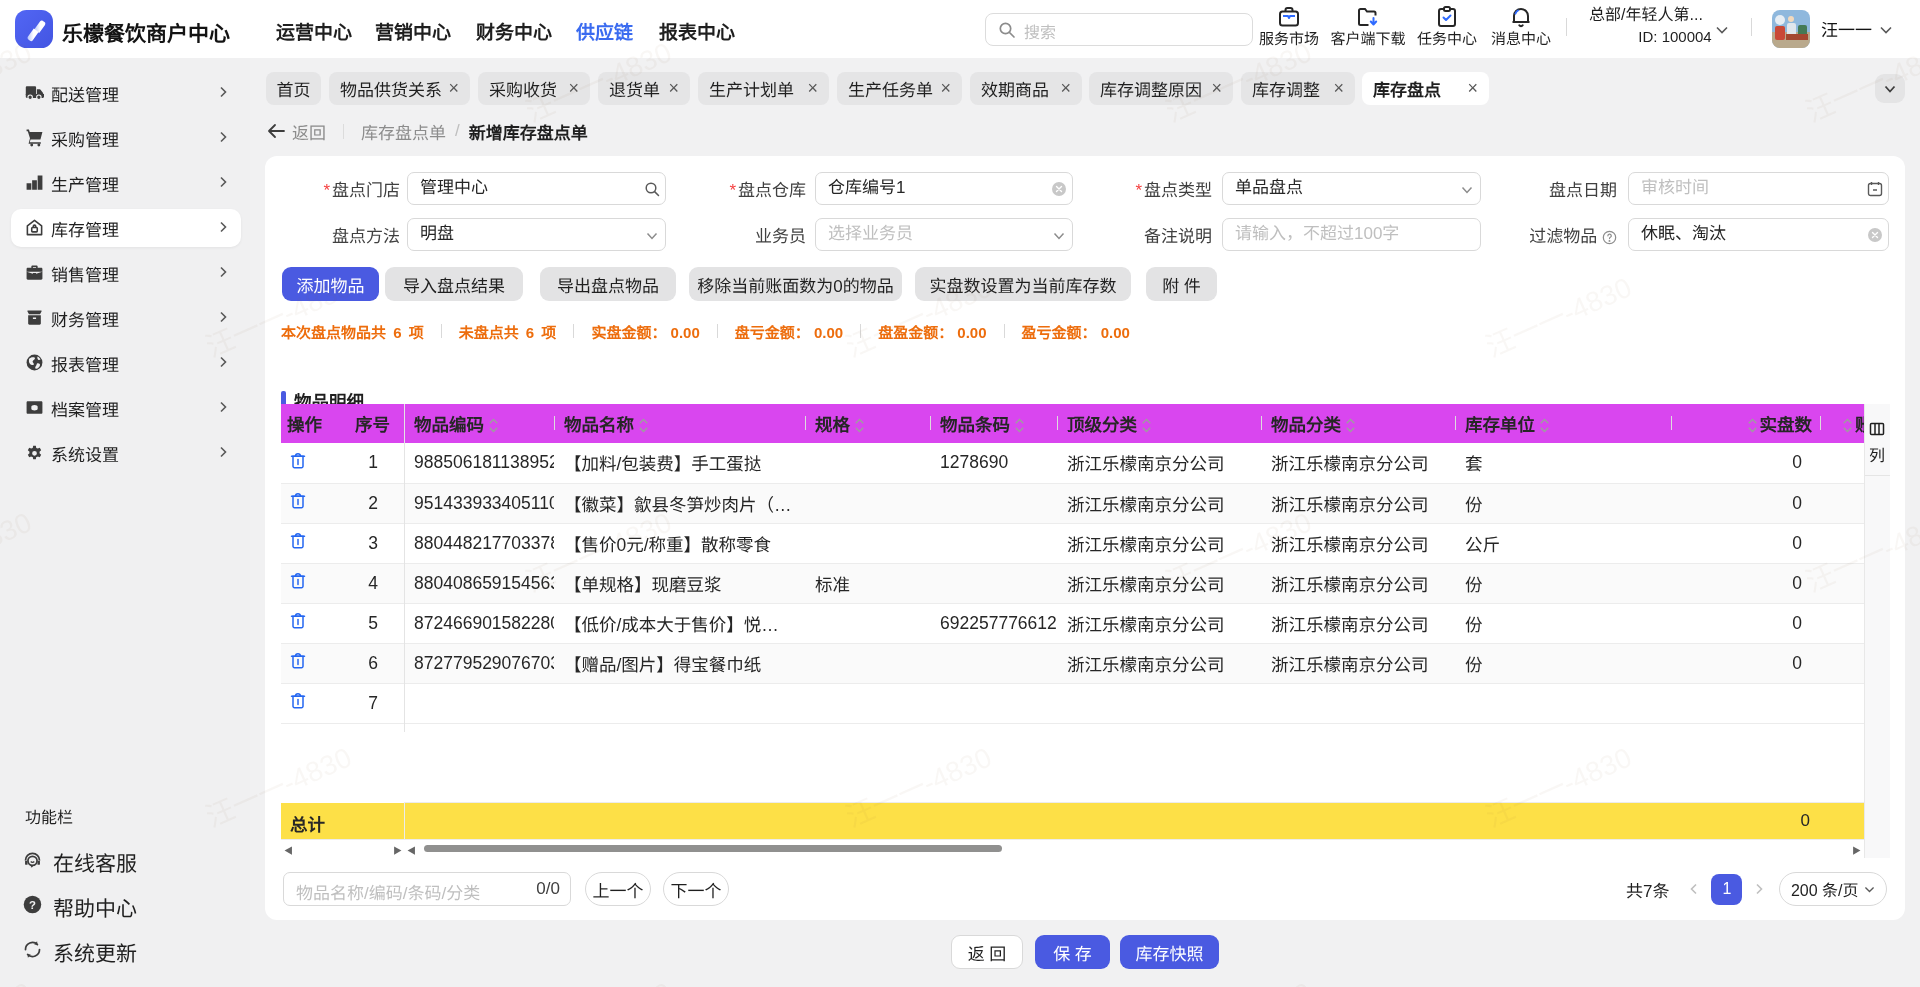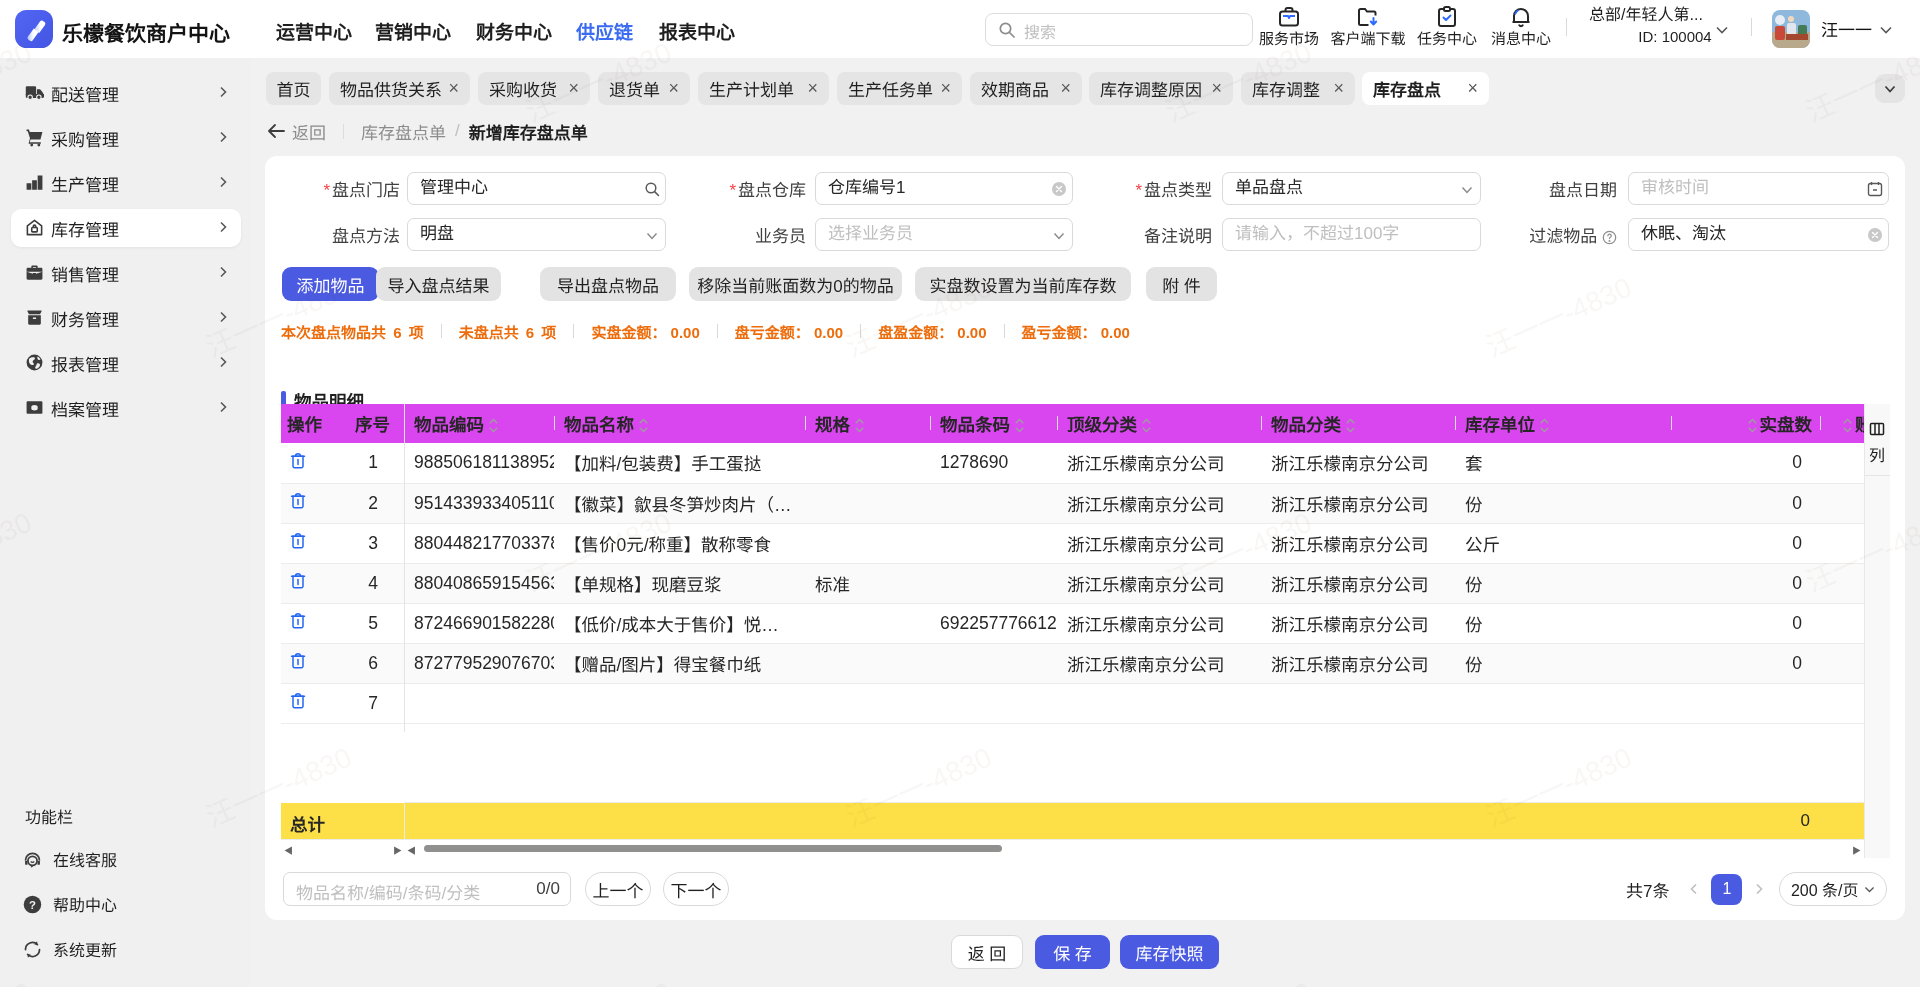--- a/index.html
+++ b/index.html
@@ -24,21 +24,21 @@
 
 #sidebar{position:absolute;left:0;top:58px;width:250px;height:929px;background:#f0f0f1;z-index:20;}
 .mitem{position:absolute;left:0;width:250px;height:45px;}
 .mitem .mico{position:absolute;left:25px;top:13px;width:19px;height:19px;}
 .mitem .mtxt{position:absolute;left:51px;top:11px;font-size:17px;color:#1f1f1f;}
 .mitem .mchev{position:absolute;left:216px;top:15px;width:14px;height:14px;}
 #activepill{position:absolute;left:11px;top:151px;width:230px;height:38px;background:#fff;border-radius:10px;box-shadow:0 1px 3px rgba(0,0,0,.06);}
 #fnbar{position:absolute;left:25px;top:746px;font-size:16px;font-weight:400;color:#1f1f1f;}
 .bitem{position:absolute;left:0;width:250px;height:45px;}
 .bitem .mico{position:absolute;left:22px;top:12px;width:21px;height:21px;}
-.bitem .mtxt{position:absolute;left:53px;top:10px;font-size:16px;color:#1f1f1f;}
+.bitem .mtxt{position:absolute;left:53px;top:10px;font-size:21px;color:#1f1f1f;}
 
 .tab{position:absolute;top:72px;height:33px;border-radius:8px;background:#e5e5e6;display:flex;align-items:center;justify-content:space-between;padding:0 11px;font-size:17px;color:#1f1f1f;white-space:nowrap;z-index:5;}
 .tab .x{font-size:18px;color:#595959;line-height:1;margin-top:-2px;font-weight:400;}
 .tab.active{background:#fff;font-weight:600;}
 #tabchev{position:absolute;left:1875px;top:74px;width:30px;height:29px;border-radius:9px;background:#e4e4e5;z-index:5;display:flex;align-items:center;justify-content:center;}
 
 #crumb{position:absolute;left:267px;top:121px;height:20px;display:flex;align-items:center;font-size:17px;z-index:5;}
 
 #card{position:absolute;left:265px;top:156px;width:1640px;height:764px;background:#fff;border-radius:12px;z-index:1;}
 
@@ -257,20 +257,29 @@
   </div>
   <div class="mitem" style="top:327px;">
     <svg class="mico" viewBox="0 0 24 24" fill="#3d3d3d">
         <path d="M3.5 4h17c.8 0 1.5.7 1.5 1.5v13c0 .8-.7 1.5-1.5 1.5h-17C2.7 20 2 19.3 2 18.5v-13C2 4.7 2.7 4 3.5 4zm4.5 9.5c0 1.2 1.8 2.2 4 2.2s4-1 4-2.2V11c0-1.2-1.8-2.2-4-2.2s-4 1-4 2.2v2.5z"></path>
       </svg>
     <div class="mtxt">档案管理</div>
       <svg class="mchev" viewBox="0 0 14 14" fill="none" stroke="#595959" stroke-width="1.6">
         <path d="M5 2.5 L9.5 7 L5 11.5"></path>
       </svg>
   </div>
+  <div class="mitem" style="top:372px;">
+    <svg class="mico" viewBox="0 0 24 24" fill="#3d3d3d">
+        <path d="M10.3 2h3.4l.5 2.7c.7.2 1.3.5 1.9.9l2.6-1 1.7 3-2.1 1.8c.1.4.1.8.1 1.1s0 .7-.1 1.1l2.1 1.8-1.7 3-2.6-1c-.6.4-1.2.7-1.9.9l-.5 2.7h-3.4l-.5-2.7c-.7-.2-1.3-.5-1.9-.9l-2.6 1-1.7-3 2.1-1.8c-.1-.4-.1-.8-.1-1.1s0-.7.1-1.1L3.6 7.6l1.7-3 2.6 1c.6-.4 1.2-.7 1.9-.9l.5-2.7zM12 14.5a3 3 0 1 0 0-6 3 3 0 0 0 0 6z" transform="translate(0,1.5)"></path>
+      </svg>
+    <div class="mtxt">系统设置</div>
+      <svg class="mchev" viewBox="0 0 14 14" fill="none" stroke="#595959" stroke-width="1.6">
+        <path d="M5 2.5 L9.5 7 L5 11.5"></path>
+      </svg>
+  </div>
   <div id="fnbar">功能栏</div>
   <div class="bitem" style="top:779px;">
     <svg class="mico" viewBox="0 0 24 24" fill="none" stroke="#3d3d3d" stroke-width="2">
         <path d="M4 13a8 8 0 0 1 16 0"></path>
         <path d="M3.5 13.5h2.8v4.5H4.5a1 1 0 0 1-1-1v-3.5zM20.5 13.5h-2.8v4.5h1.8a1 1 0 0 0 1-1v-3.5z" fill="#3d3d3d" stroke="none"></path>
         <circle cx="12" cy="13.5" r="5.2"></circle>
         <path d="M10 14.3c.5.6 1.2 1 2 1s1.5-.4 2-1" stroke-width="1.5"></path>
         <path d="M12 18.7c0 1-.8 1.8-1.8 1.8" stroke-width="1.5"></path>
       </svg>
     <div class="mtxt">在线客服</div>
@@ -356,21 +365,21 @@
       <circle cx="8" cy="8" r="6.6"></circle>
       <path d="M6.3 6.2 a1.8 1.8 0 1 1 2.6 1.6 c-.6.3-.9.7-.9 1.3" stroke-linecap="round"></path>
       <circle cx="8" cy="11.6" r="0.4" fill="#8c8c8c"></circle>
     </svg></div>
 <div class="finput" style="left:1628px;top:218px;width:261px;">休眠、淘汰<svg class="fico" style="left:238px;top:8px;" viewBox="0 0 16 16">
       <circle cx="8" cy="8" r="7" fill="#c8c8c8"></circle>
       <path d="M5.5 5.5 l5 5 M10.5 5.5 l-5 5" stroke="#fff" stroke-width="1.4" stroke-linecap="round"></path>
     </svg></div>
 
 <div class="gbtn blue" style="left:282px;width:97px;">添加物品</div>
-<div class="gbtn" style="left:376px;width:125px;">导入盘点结果</div>
+<div class="gbtn" style="left:385px;width:138px;">导入盘点结果</div>
 <div class="gbtn" style="left:540px;width:136px;">导出盘点物品</div>
 <div class="gbtn" style="left:689px;width:213px;">移除当前账面数为0的物品</div>
 <div class="gbtn" style="left:915px;width:216px;">实盘数设置为当前库存数</div>
 <div class="gbtn" style="left:1146px;width:71px;">附 件</div>
 
 <div id="stats">
   <span>本次盘点物品共&nbsp;<span style="margin:0 3px;">6</span>&nbsp;项</span>
     <span class="sep"></span>
   <span>未盘点共&nbsp;<span style="margin:0 3px;">6</span>&nbsp;项</span>
     <span class="sep"></span>

